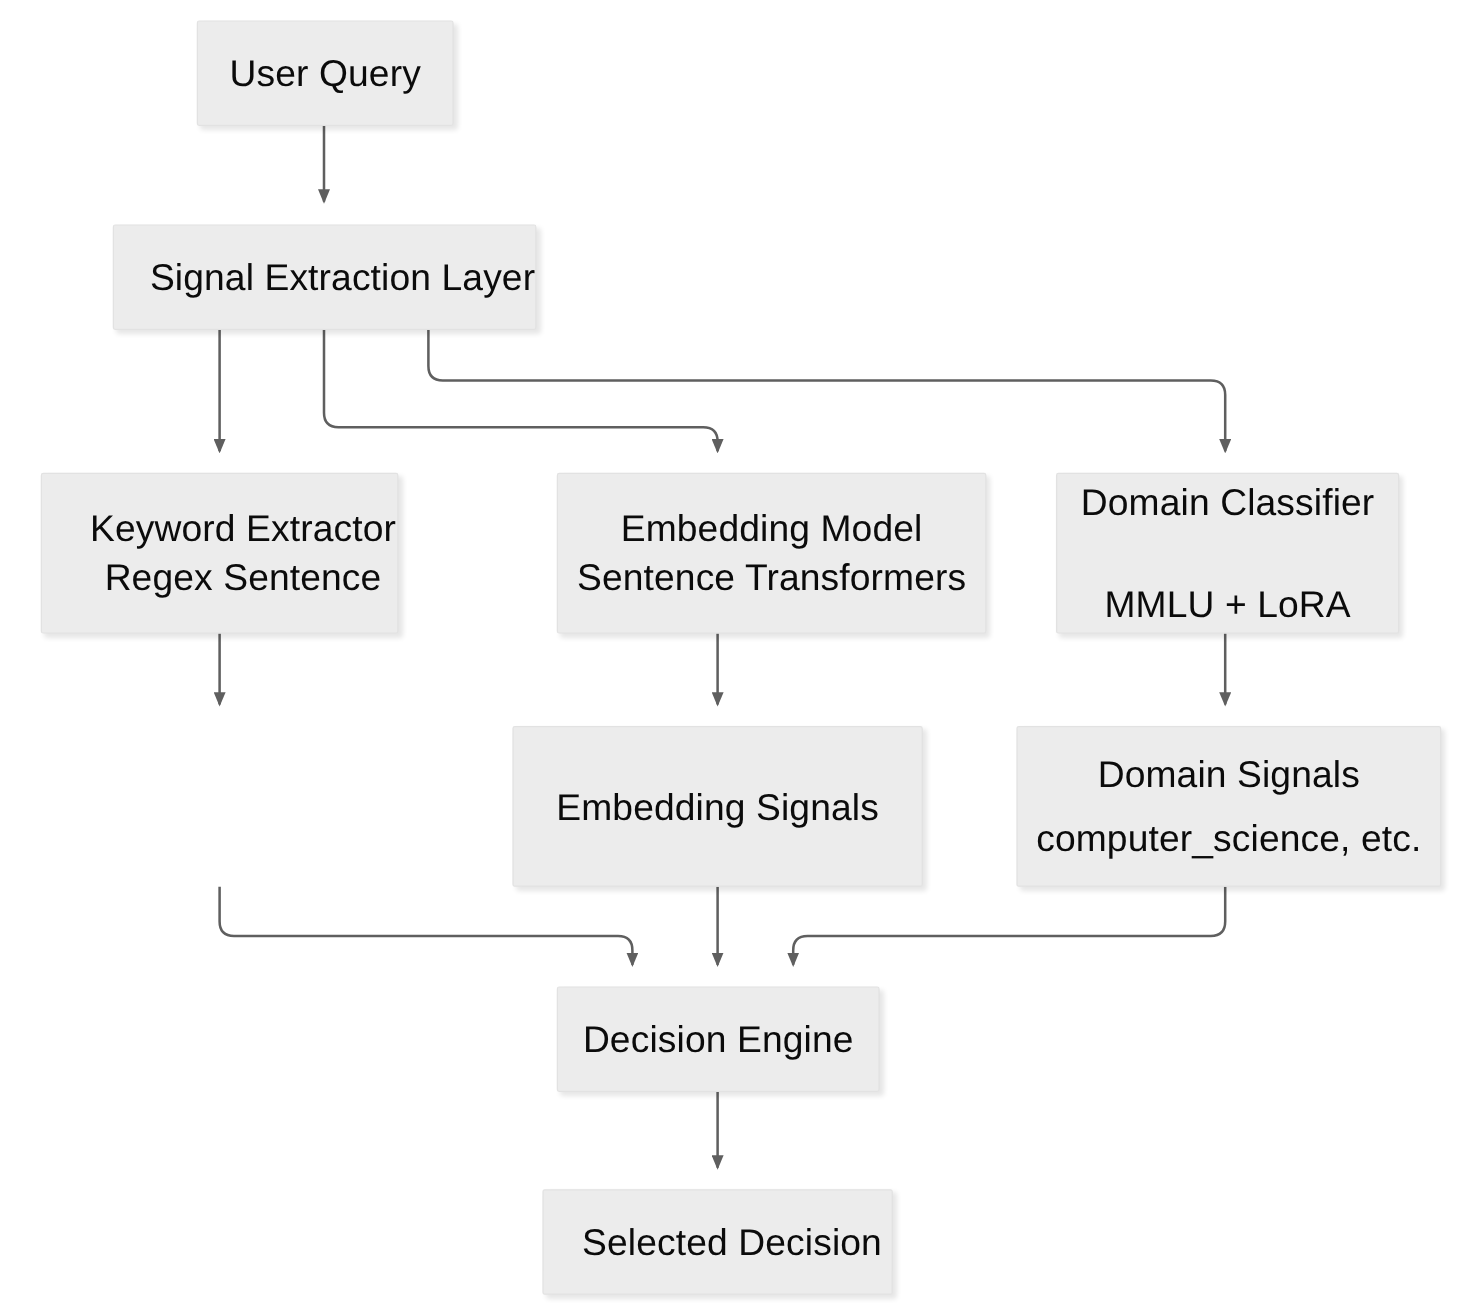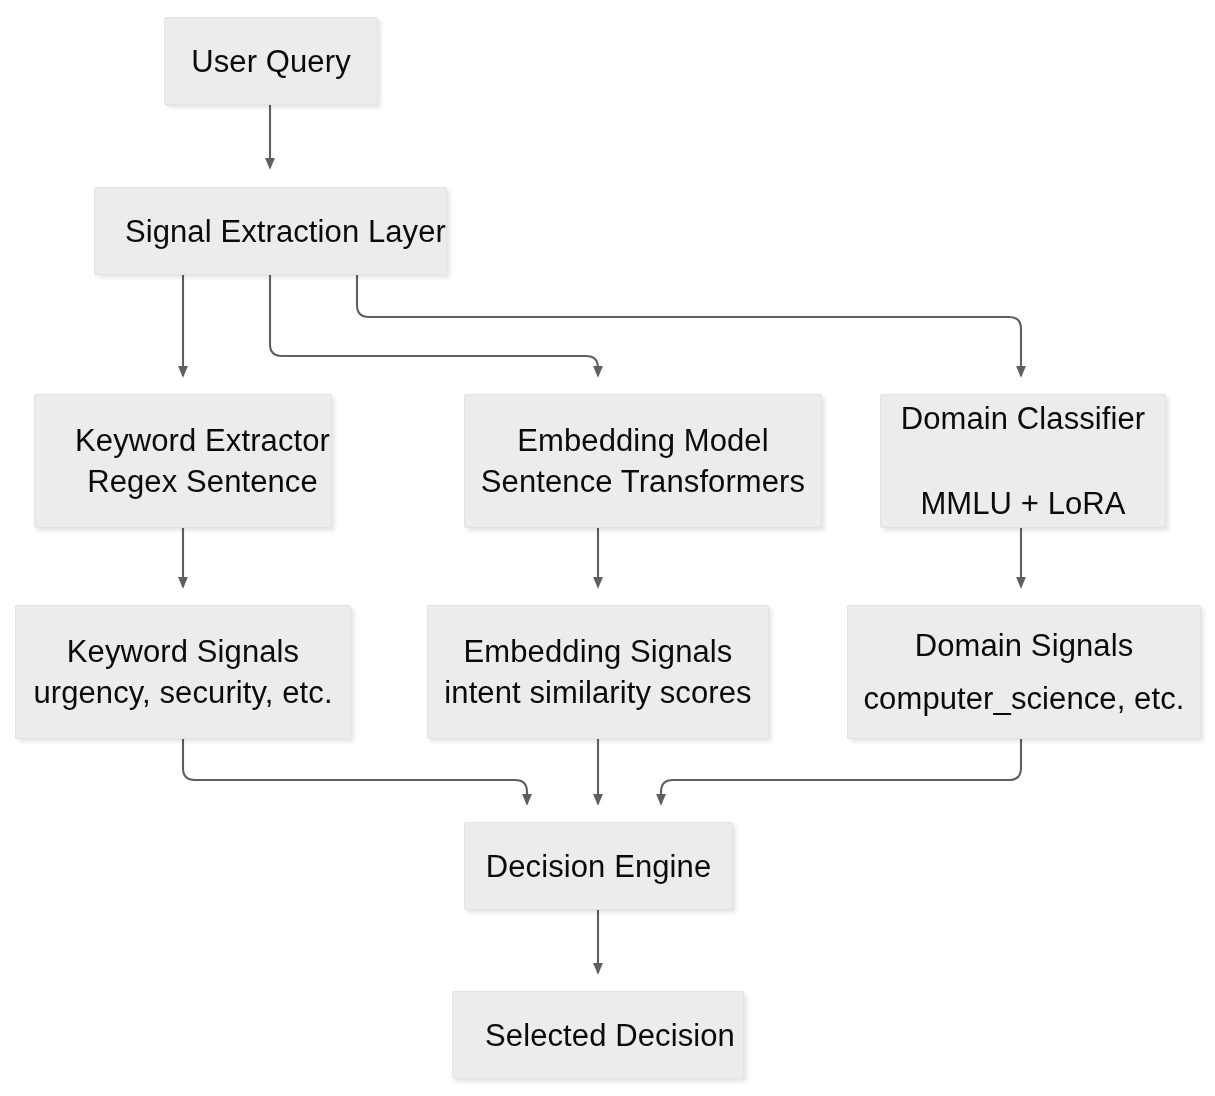--- a/index.html
+++ b/index.html
@@ -104,28 +104,23 @@
   <div class="node" style="left: 420px; top: 394px; width: 358px; height: 134px; margin-left: 44px;">
     <span class="ln">Embedding Model</span>
     <span class="ln">Sentence Transformers</span>
   </div>
 
   <div class="node" style="left: 880px; top: 394px; width: 286px; height: 134px; gap: 44px;">
     <span class="ln">Domain Classifier</span>
     <span class="ln">MMLU + LoRA</span>
   </div>
 
-  <div class="node" style="left: 15px; top: 605px; width: 336px; height: 134px;">
-    <span class="ln">Keyword Signals</span>
-    <span class="ln">urgency, security, etc.</span>
-  </div>
 
   <div class="node" style="left: 427px; top: 605px; width: 342px; height: 134px;">
     <span class="ln">Embedding Signals</span>
-    <span class="ln">intent similarity scores</span>
   </div>
 
   <div class="node" style="left: 847px; top: 605px; width: 354px; height: 134px; gap: 12px;">
     <span class="ln">Domain Signals</span>
     <span class="ln">computer_science, etc.</span>
   </div>
 
   <div class="node" style="left: 464px; top: 822px; width: 269px; height: 88px;">
     <span class="ln">Decision Engine</span>
   </div>

